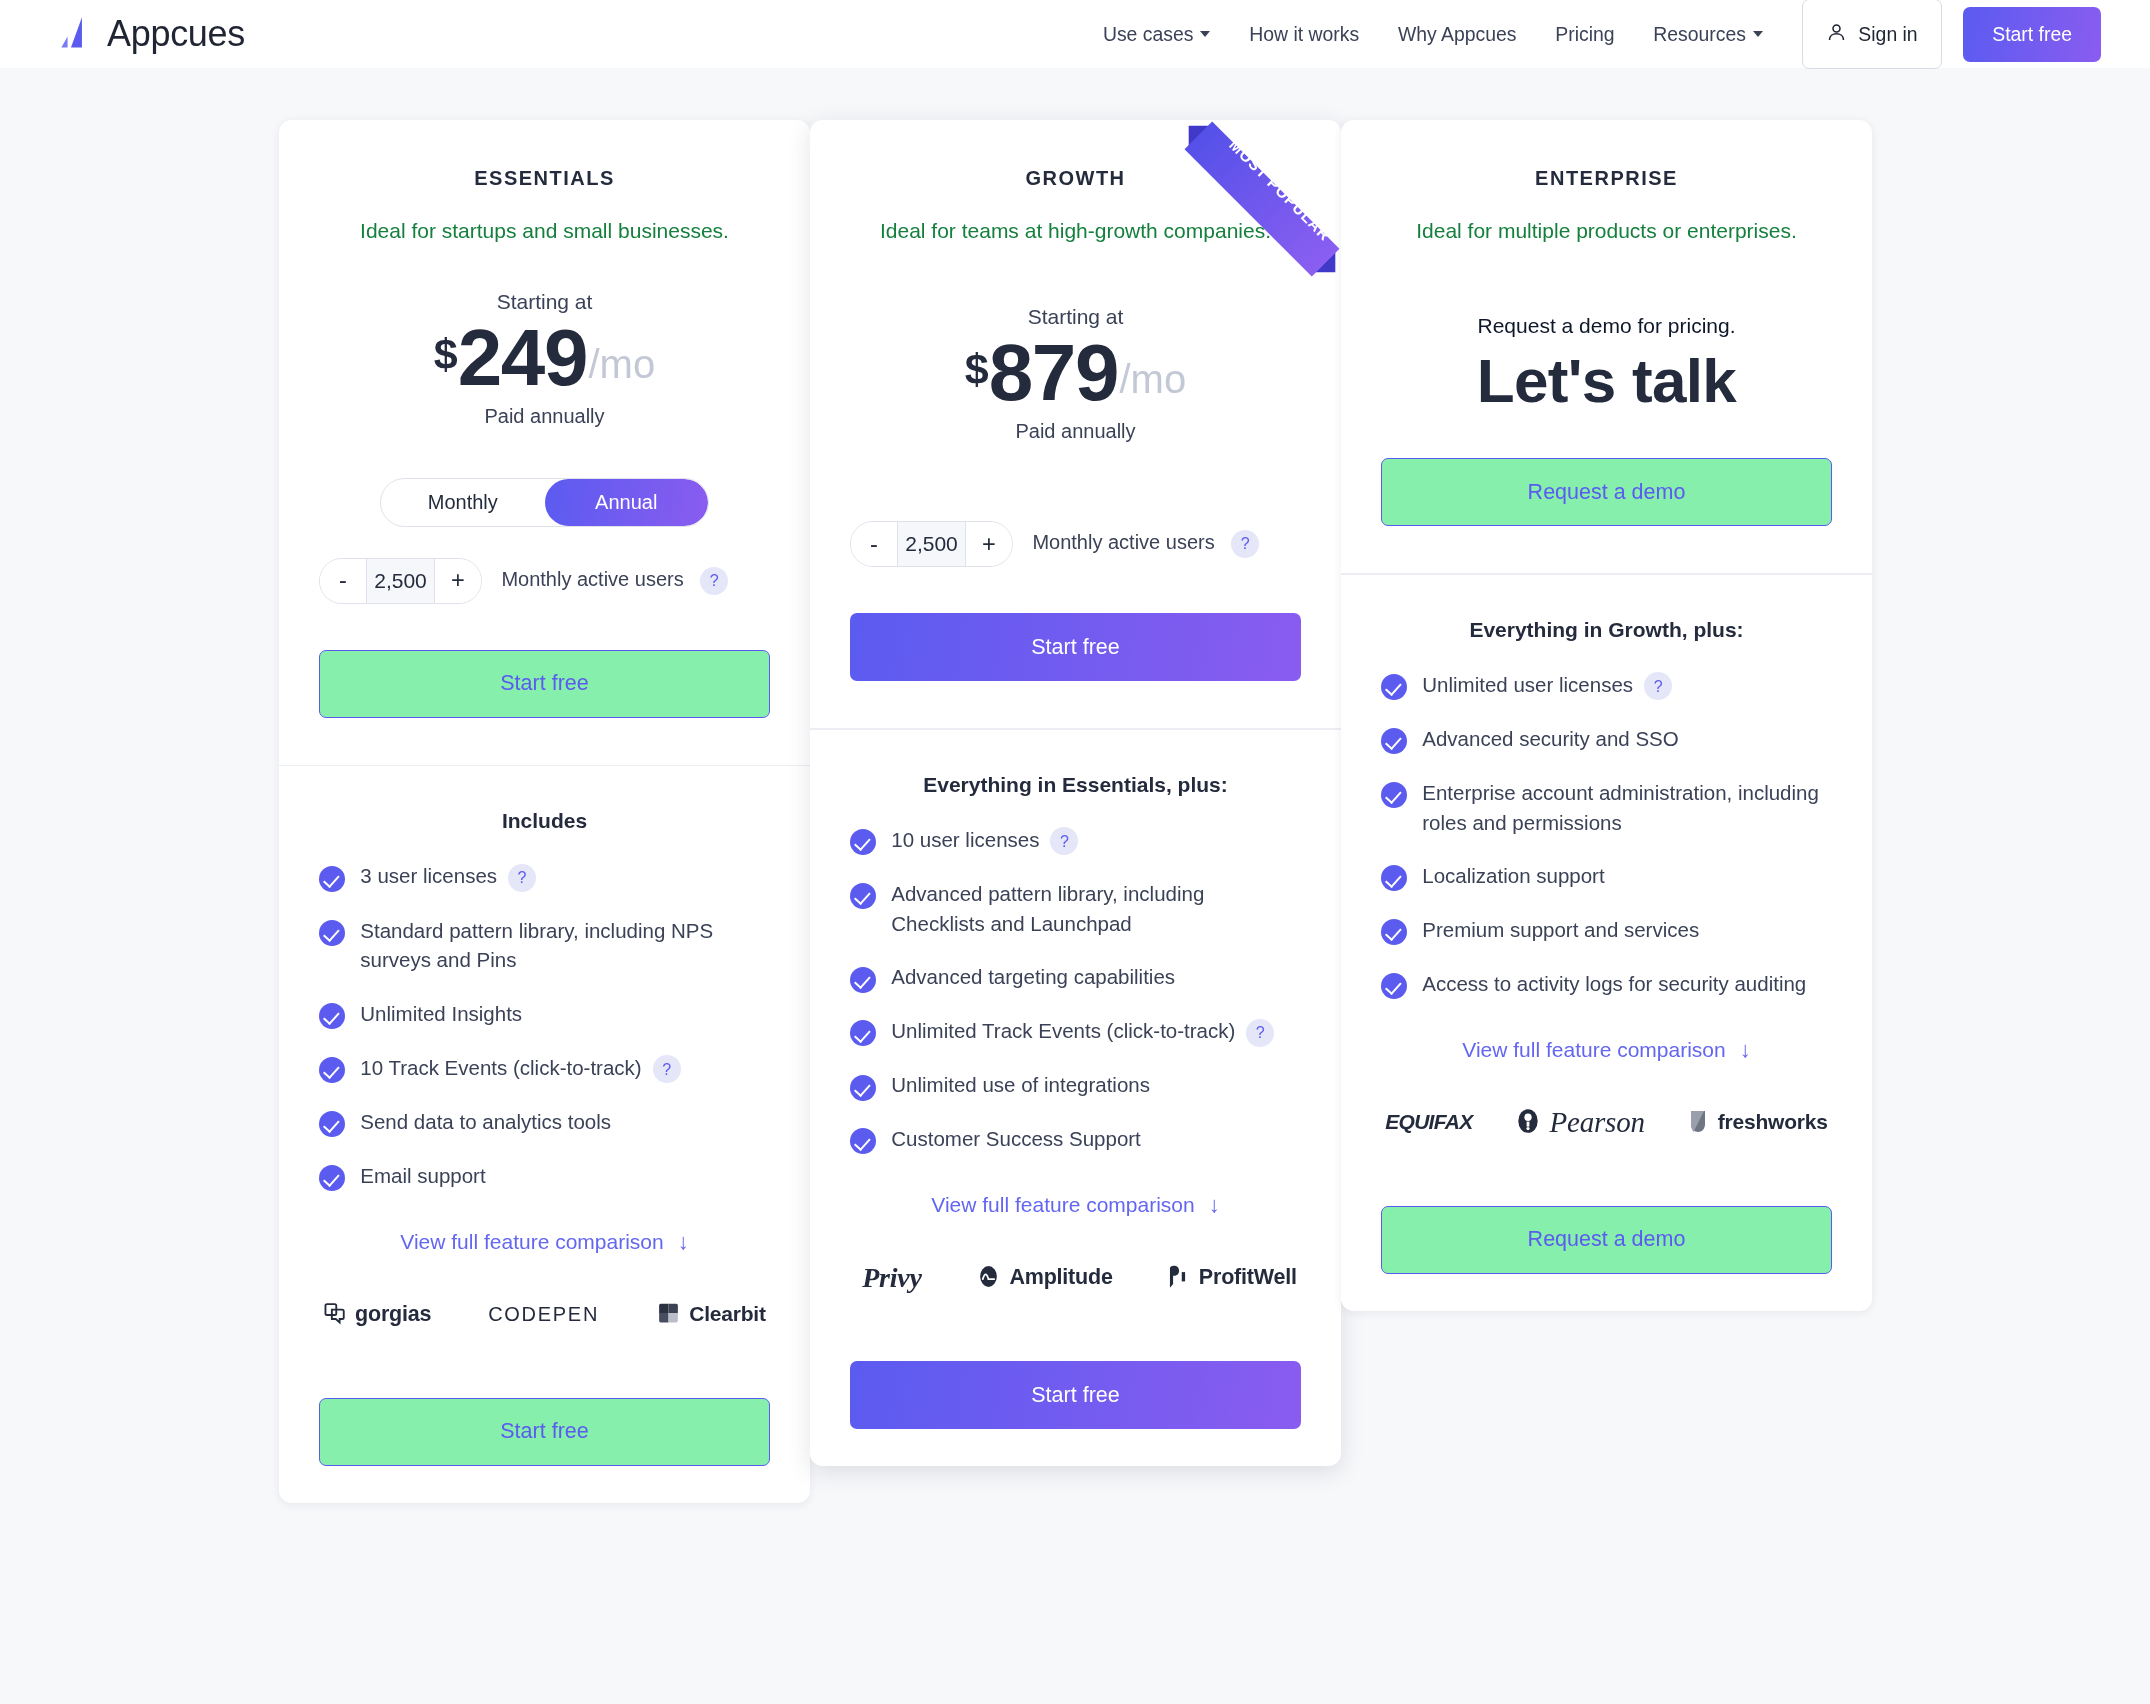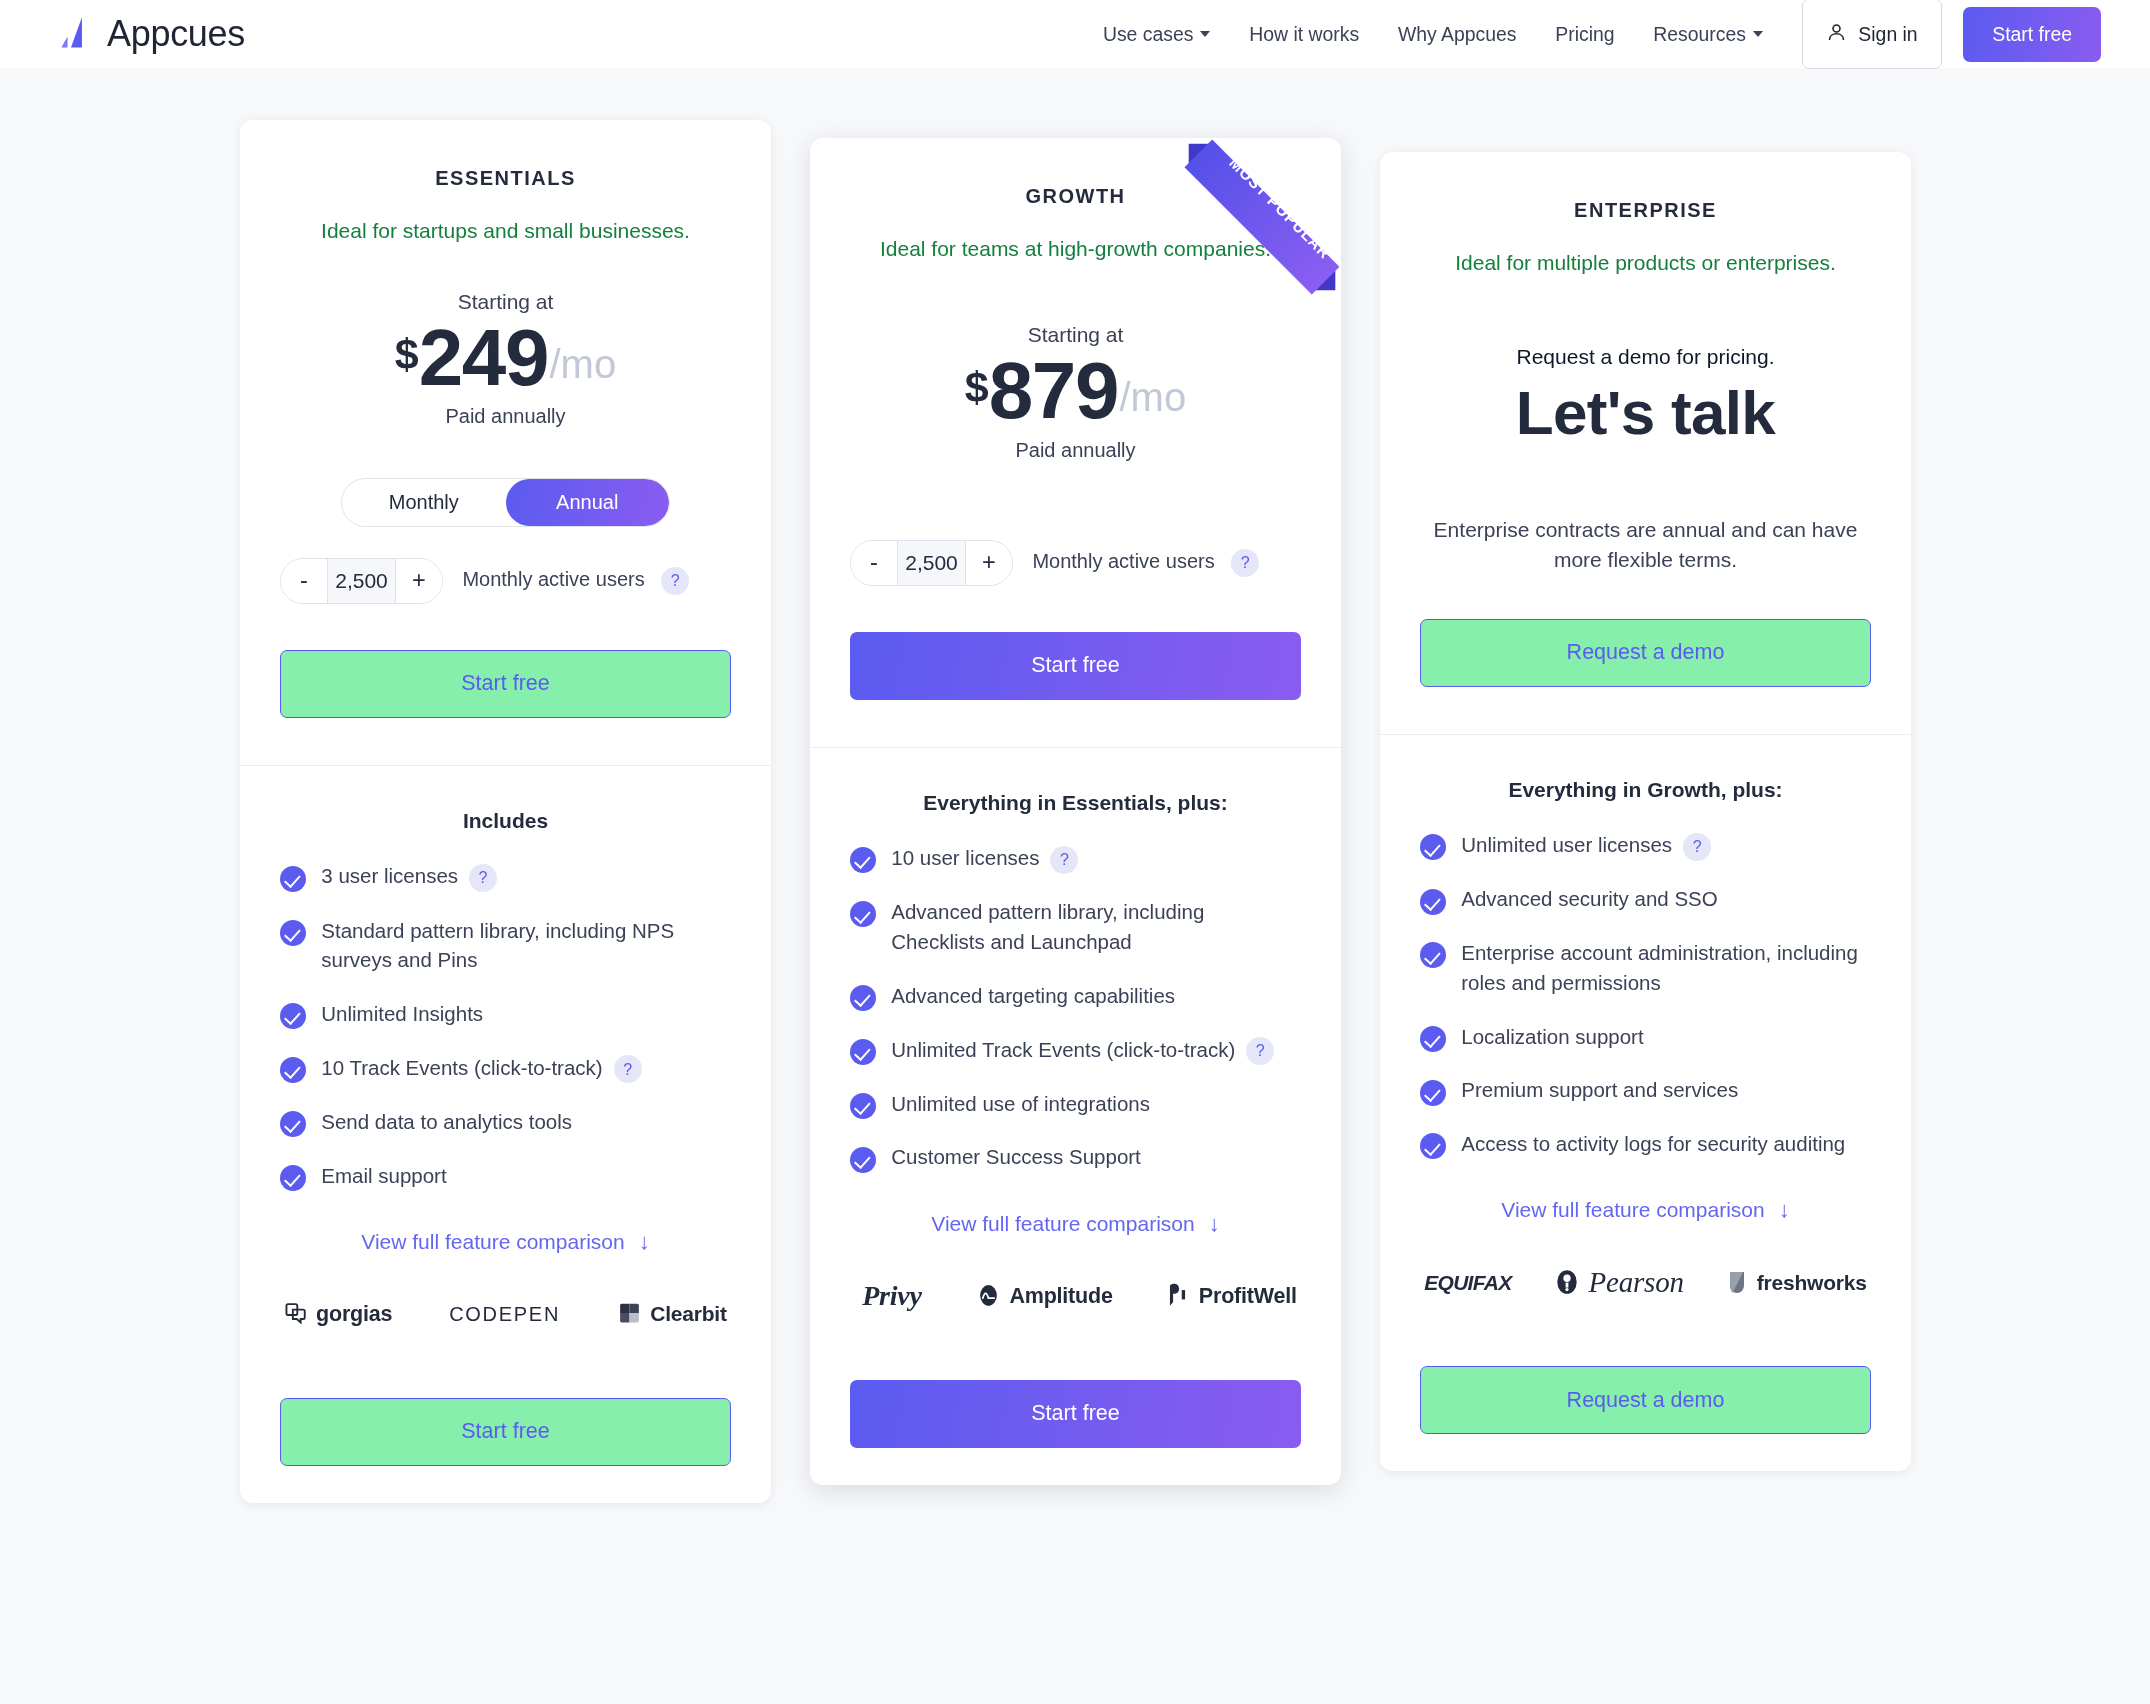--- a/index.html
+++ b/index.html
@@ -81,22 +81,21 @@
     justify-content: center;
     cursor: pointer;
     white-space: nowrap;
     border: none;
   }
 
   
   .cards {
     display: flex;
     justify-content: center;
-    align-items: center;
-    gap: 39px;
+    align-items: flex-start;
     padding-top: 52px;
   }
   .card {
     width: 531px;
     background: #ffffff;
     border-radius: 12.5px;
     box-shadow: 0 1.4px 9.7px rgba(30,35,60,0.07);
     overflow: hidden;
     position: relative;
   }
@@ -652,21 +651,20 @@
   <div class="card">
     <div class="card-top">
       <div class="plan-name">ENTERPRISE</div>
       <div class="plan-desc">Ideal for multiple products or enterprises.</div>
 
       <div class="lets-talk-block">
         <div class="lets-talk-lead">Request a demo for pricing.</div>
         <div class="lets-talk-big">Let's talk</div>
       </div>
 
-      <div class="ent-terms">Enterprise contracts are annual and can have more flexible terms.</div>
 
       <div class="top-cta-pad" style="padding-top:43px">
         <div class="cta cta-outline" style="margin-top:0">Request a demo</div>
       </div>
     </div>
 
     <div class="divider"></div>
 
     <div class="card-bottom">
       <div class="features-title">Everything in Growth, plus:</div>

